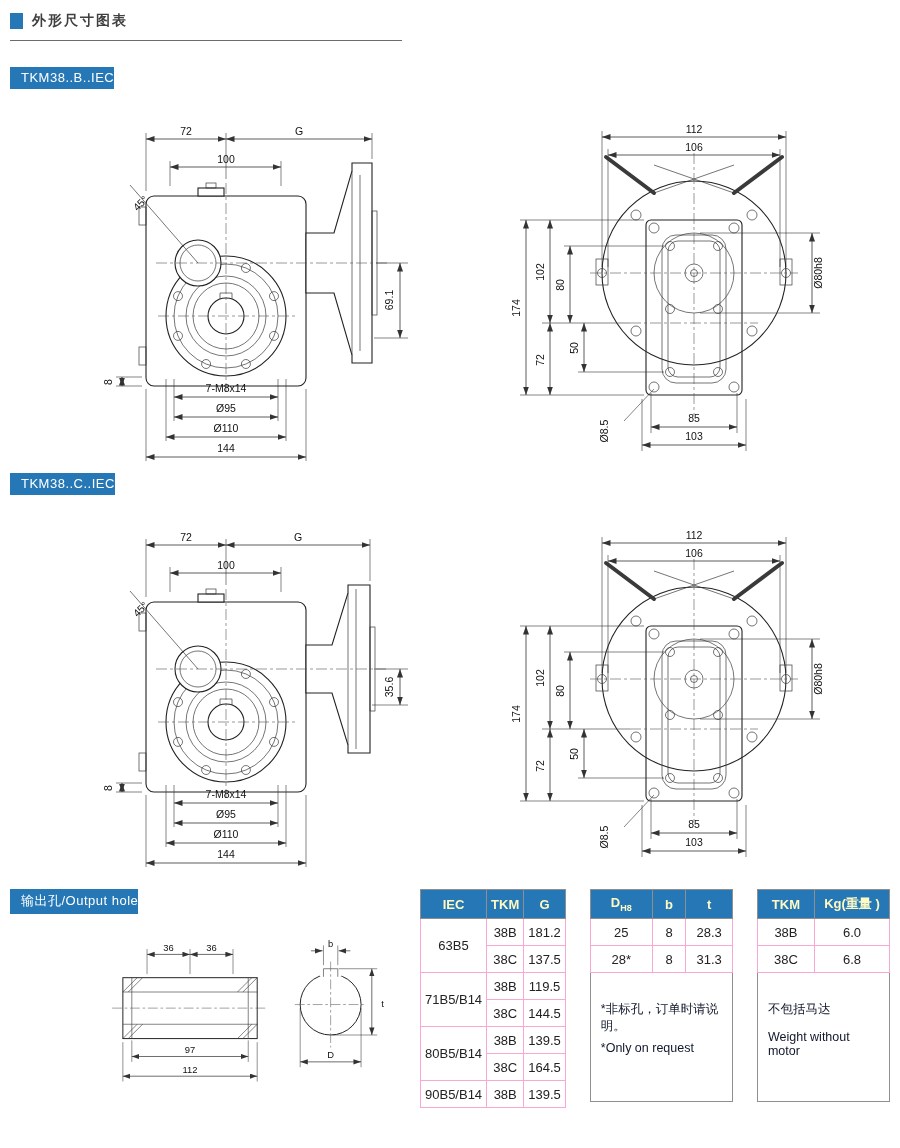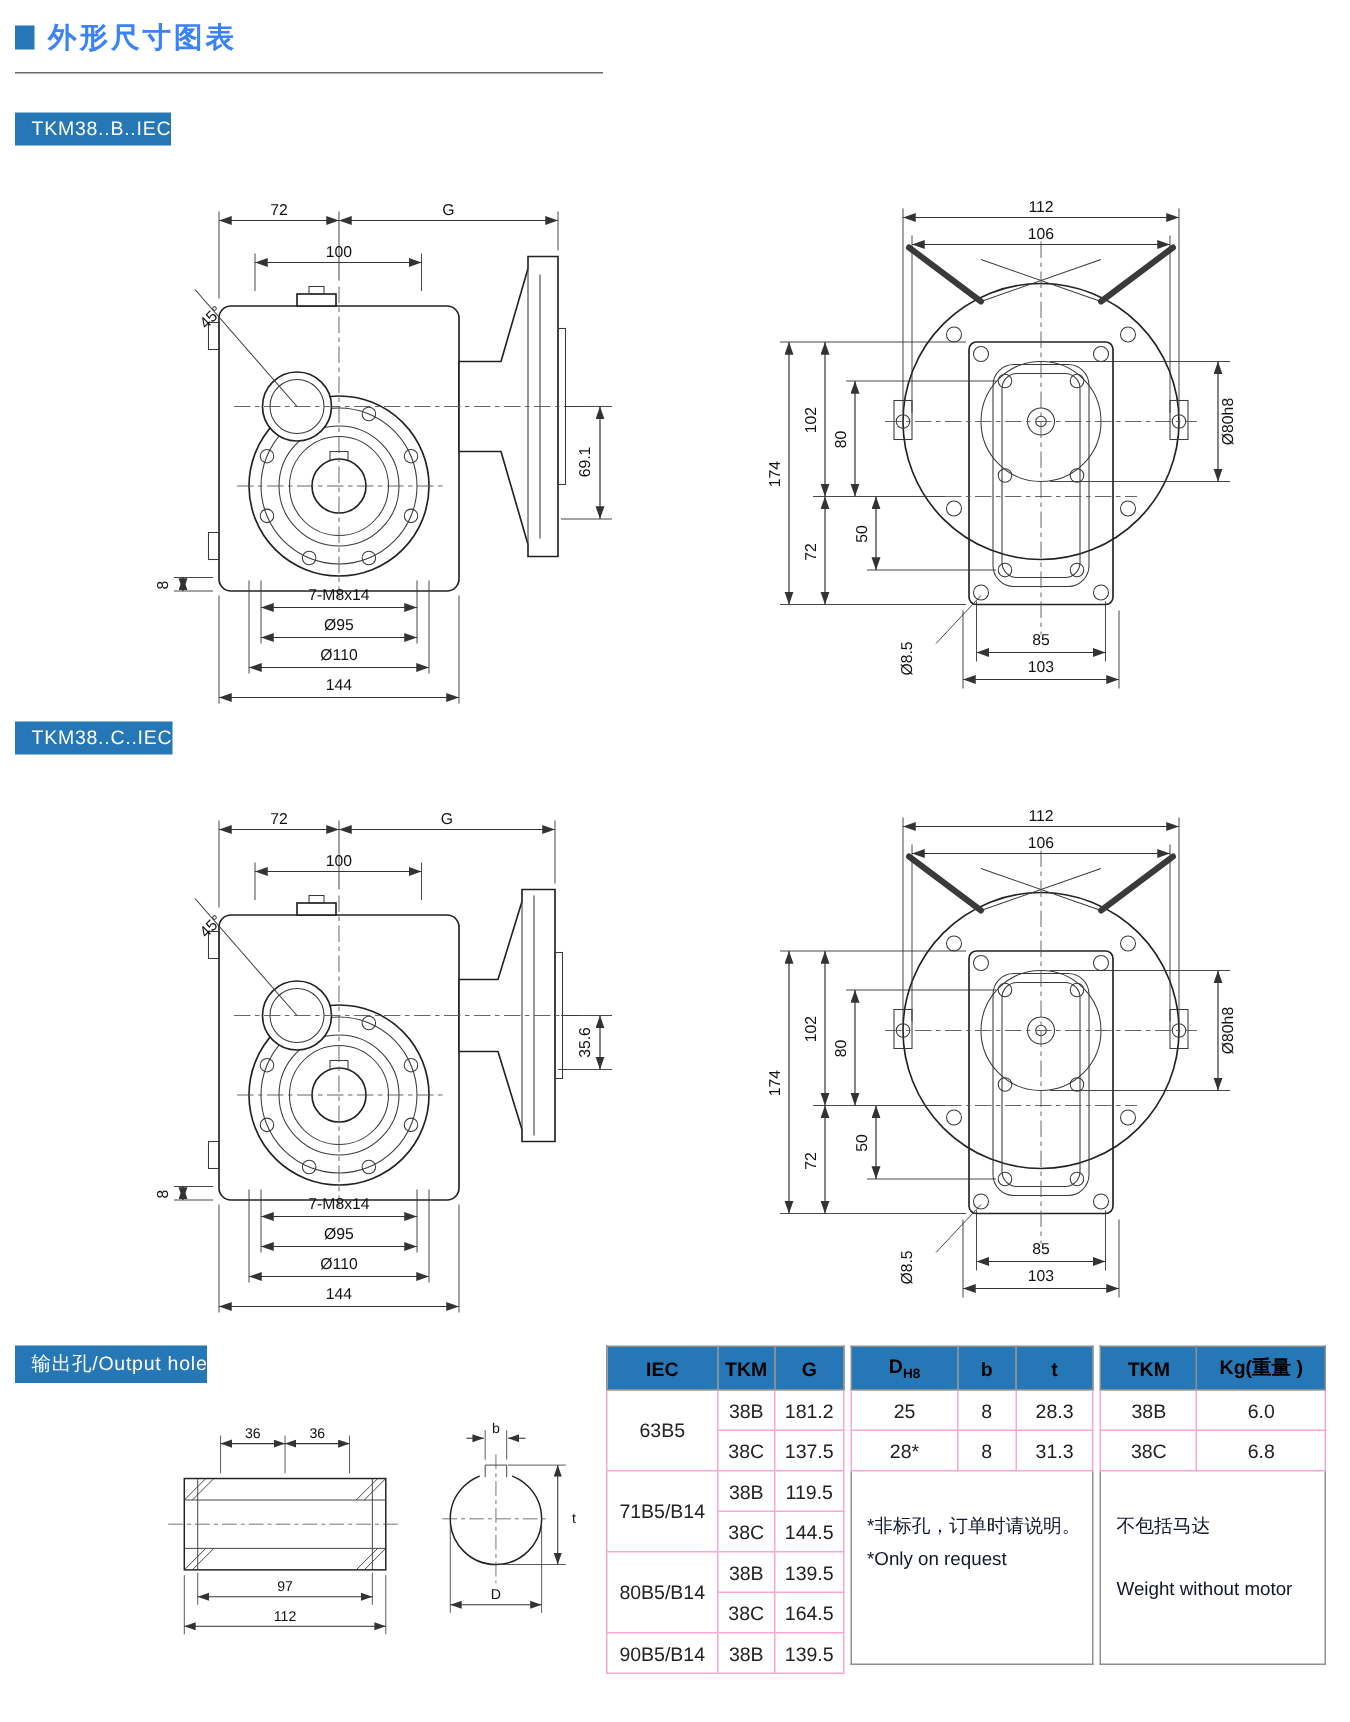--- a/index.html
+++ b/index.html
@@ -1,52 +1,52 @@
 <!DOCTYPE html>
 <html><head>
 <meta charset="utf-8">
 <style>
   html,body{margin:0;padding:0;}
   body{width:900px;height:1148px;background:#ffffff;font-family:"Liberation Sans",sans-serif;overflow:hidden;position:relative;}
   .page{padding:12px 10px 0 10px;}
 
   .title-row{display:flex;align-items:center;gap:9px;}
   .title-sq{width:13px;height:16px;background:#2577b5;}
-  .page-title{font-size:19px;color:#3b82f6;margin:0;font-weight:bold;letter-spacing:2px;}
+  .page-title{font-size:14px;color:#404040;margin:0;font-weight:bold;letter-spacing:2px;}
   .title-rule{height:1px;background:#6b6b6b;width:392px;margin-top:10px;}
 
   .badge{display:inline-block;background:#2577b5;color:#ffffff;font-size:13px;padding:3px 0 4px 11px;letter-spacing:.5px;}
   .sec-b{margin-top:26px;}
   .sec-c{margin-top:4px;}
   .draw-row{display:flex;padding-left:76px;gap:78px;margin-top:2px;align-items:flex-start;}
   .front-shift{margin-top:34px;}
 
   
   svg .ol{fill:#ffffff;stroke:#222222;stroke-width:1.1;}
   svg .oln{fill:none;stroke:#222222;stroke-width:1.1;}
   svg .olf{fill:#ffffff;stroke:#222222;stroke-width:1.1;}
   svg .il{fill:none;stroke:#3a3a3a;stroke-width:0.7;}
   svg .fin{stroke:#3a3a3a;stroke-width:4;fill:none;stroke-linecap:round;}
   svg .cl{fill:none;stroke:#555555;stroke-width:0.6;stroke-dasharray:11 3 3 3;}
   svg .ext{stroke:#333333;stroke-width:0.6;fill:none;}
   svg .dim{stroke:#333333;stroke-width:0.8;fill:none;}
   svg text.dt{font-family:"Liberation Sans",sans-serif;font-size:10.5px;fill:#111111;text-anchor:middle;}
 
   
-  .bottom-row{display:flex;margin-top:14px;gap:4px;align-items:flex-start;}
+  .bottom-row{display:flex;margin-top:14px;gap:24px;align-items:flex-start;}
   .out-col{width:390px;}
   .out-col svg{margin-left:86px;margin-top:8px;}
 
   table.spec{border-collapse:collapse;font-size:13px;color:#222222;table-layout:fixed;}
-  table.spec th{background:#2577b5;color:#000000;font-weight:bold;border:1px solid #8f8f8f;height:28px;text-align:center;padding:0 4px;}
+  table.spec th{background:#2577b5;color:#fef9c3;font-weight:bold;border:1px solid #8f8f8f;height:28px;text-align:center;padding:0 4px;}
   table.spec td{border:1px solid #f9a8d4;height:26px;text-align:center;padding:0 4px;background:#ffffff;}
   table.spec th sub{font-size:9px;}
   .note-box{border:1px solid #8f8f8f;border-top:none;height:129px;box-sizing:border-box;font-size:12.5px;color:#0f172a;padding:28px 8px 0 10px;}
   .note-box .ln2{margin-top:6px;}
-  .note-box.kg .ln2{margin-top:26px;}
+  .note-box.kg .ln2{margin-top:12px;}
   .t1 col.c1{width:74px;} .t1 col.c2{width:38px;} .t1 col.c3{width:46px;}
   .t2 col.c1{width:66px;} .t2 col.c2{width:36px;} .t2 col.c3{width:48px;}
   .t3 col.c1{width:64px;} .t3 col.c2{width:86px;}
   .tbl-col{display:flex;flex-direction:column;}
 </style>
 </head>
 <body>
 
 <div class="page">
 

